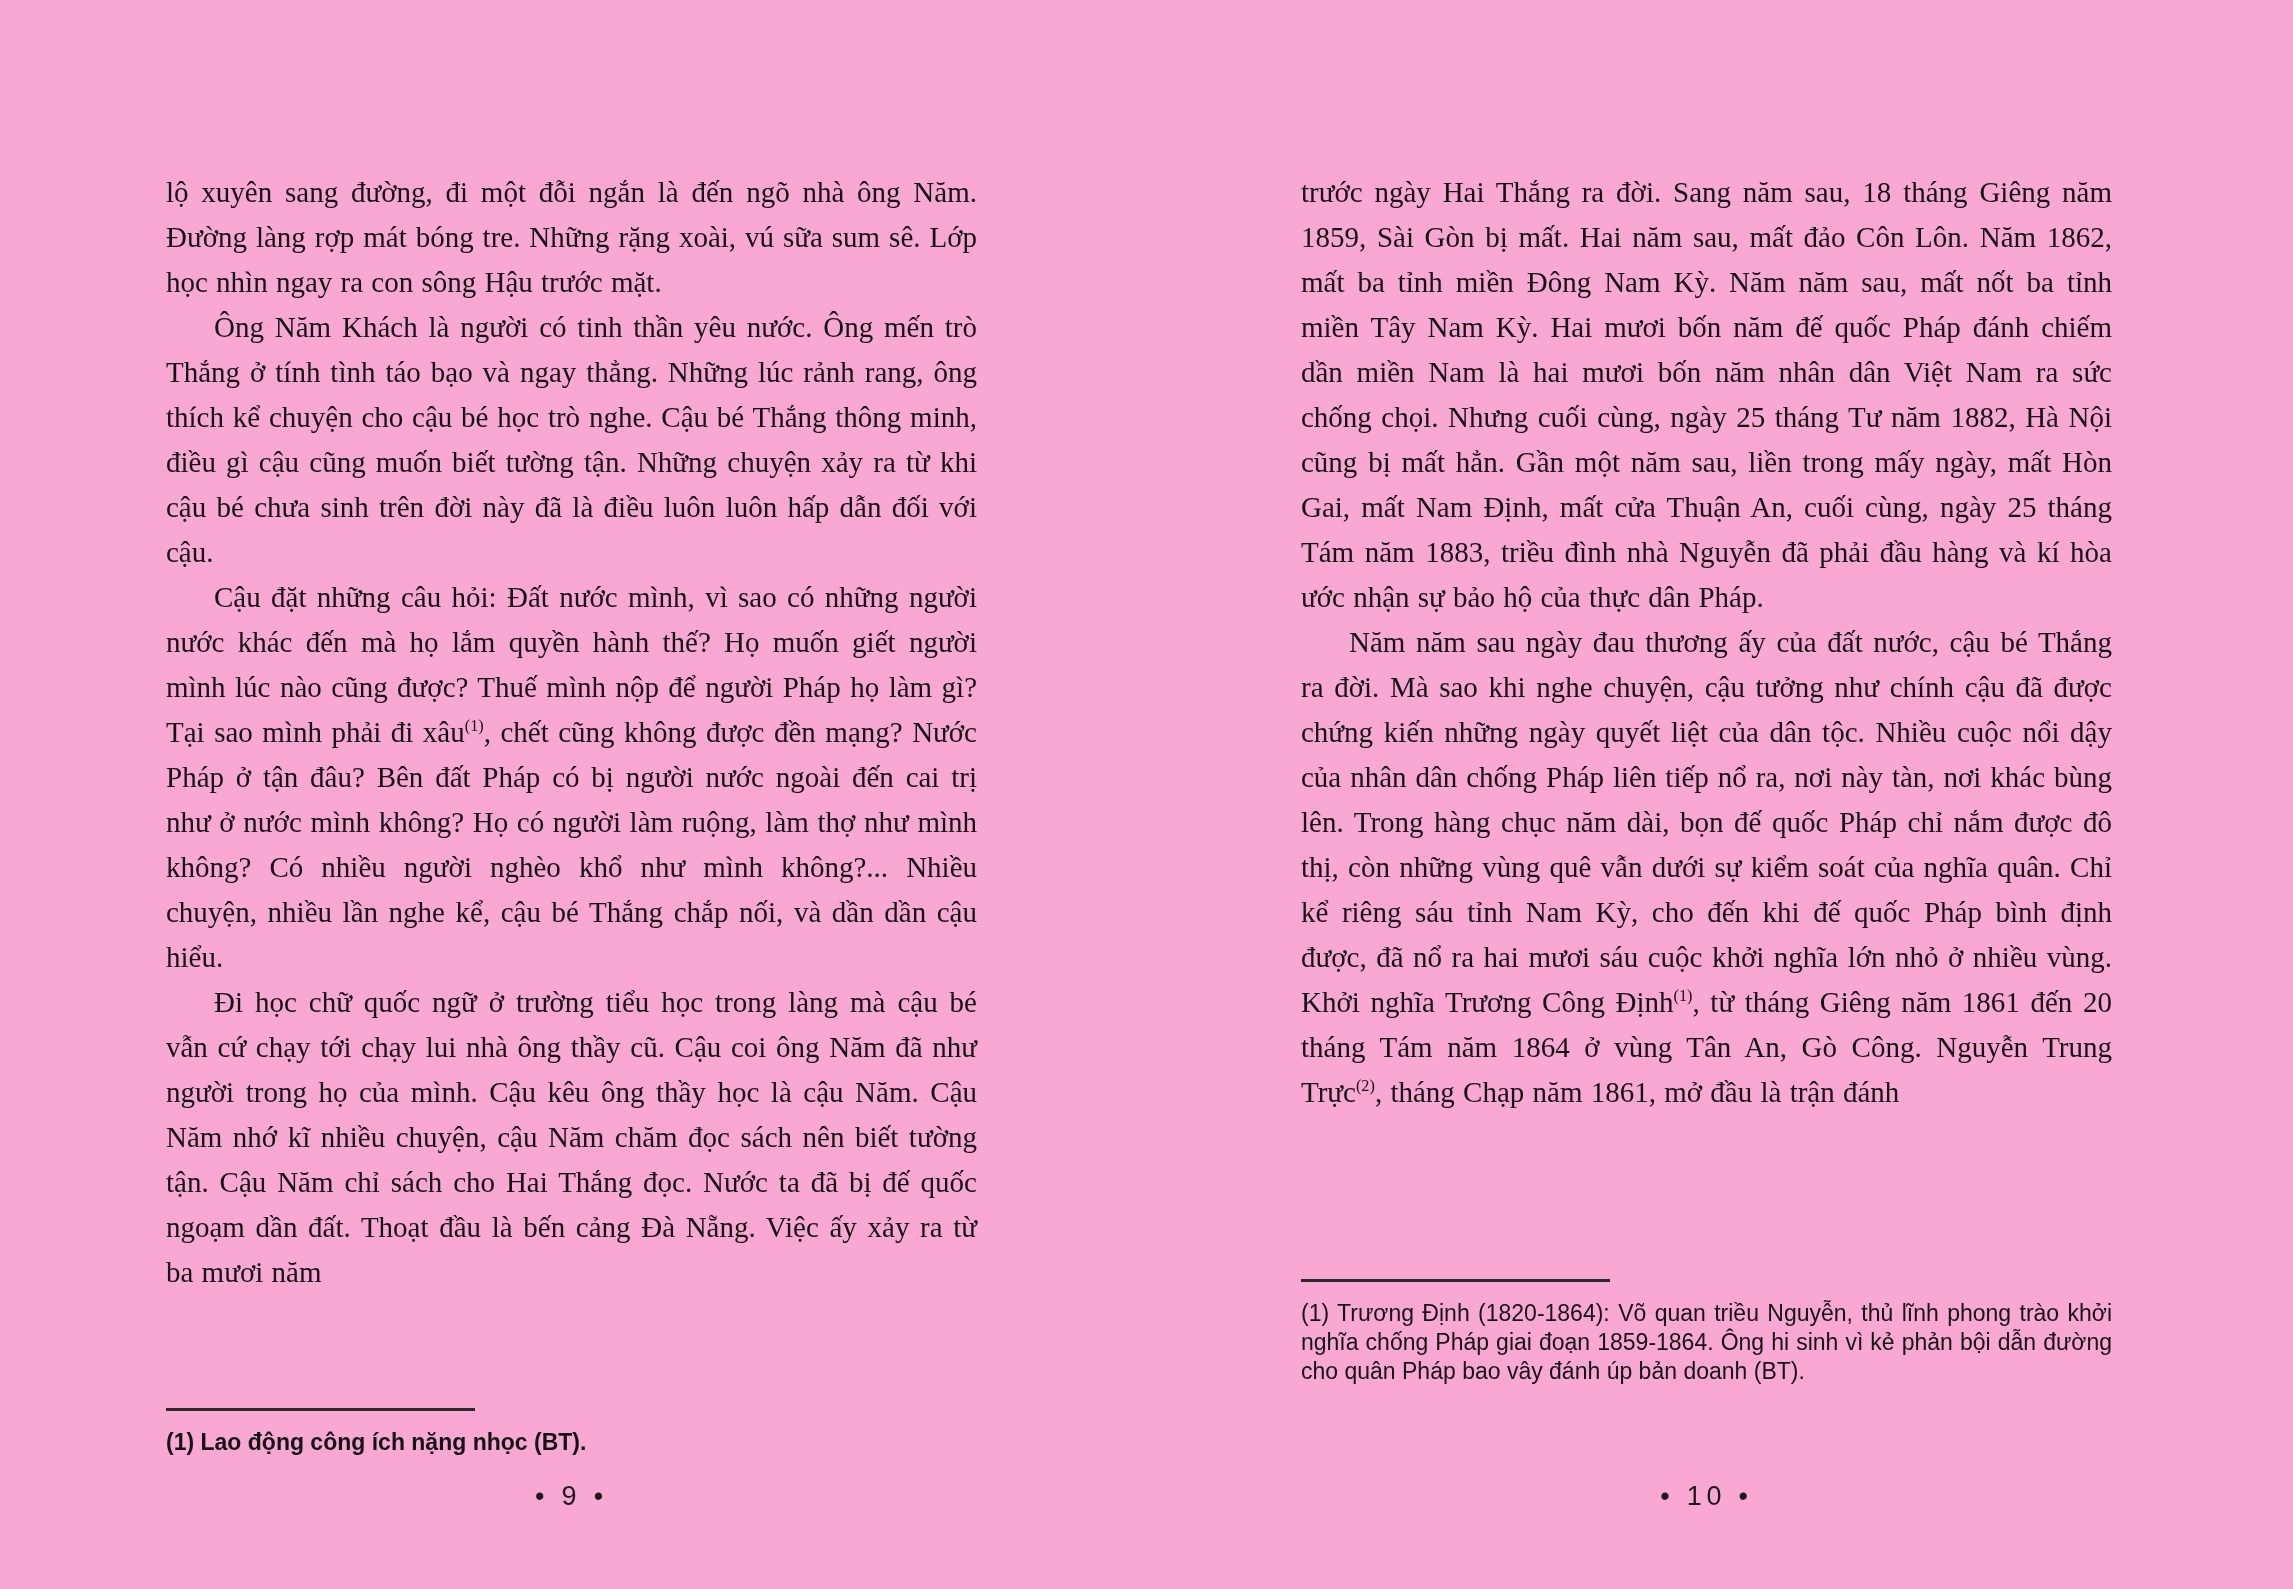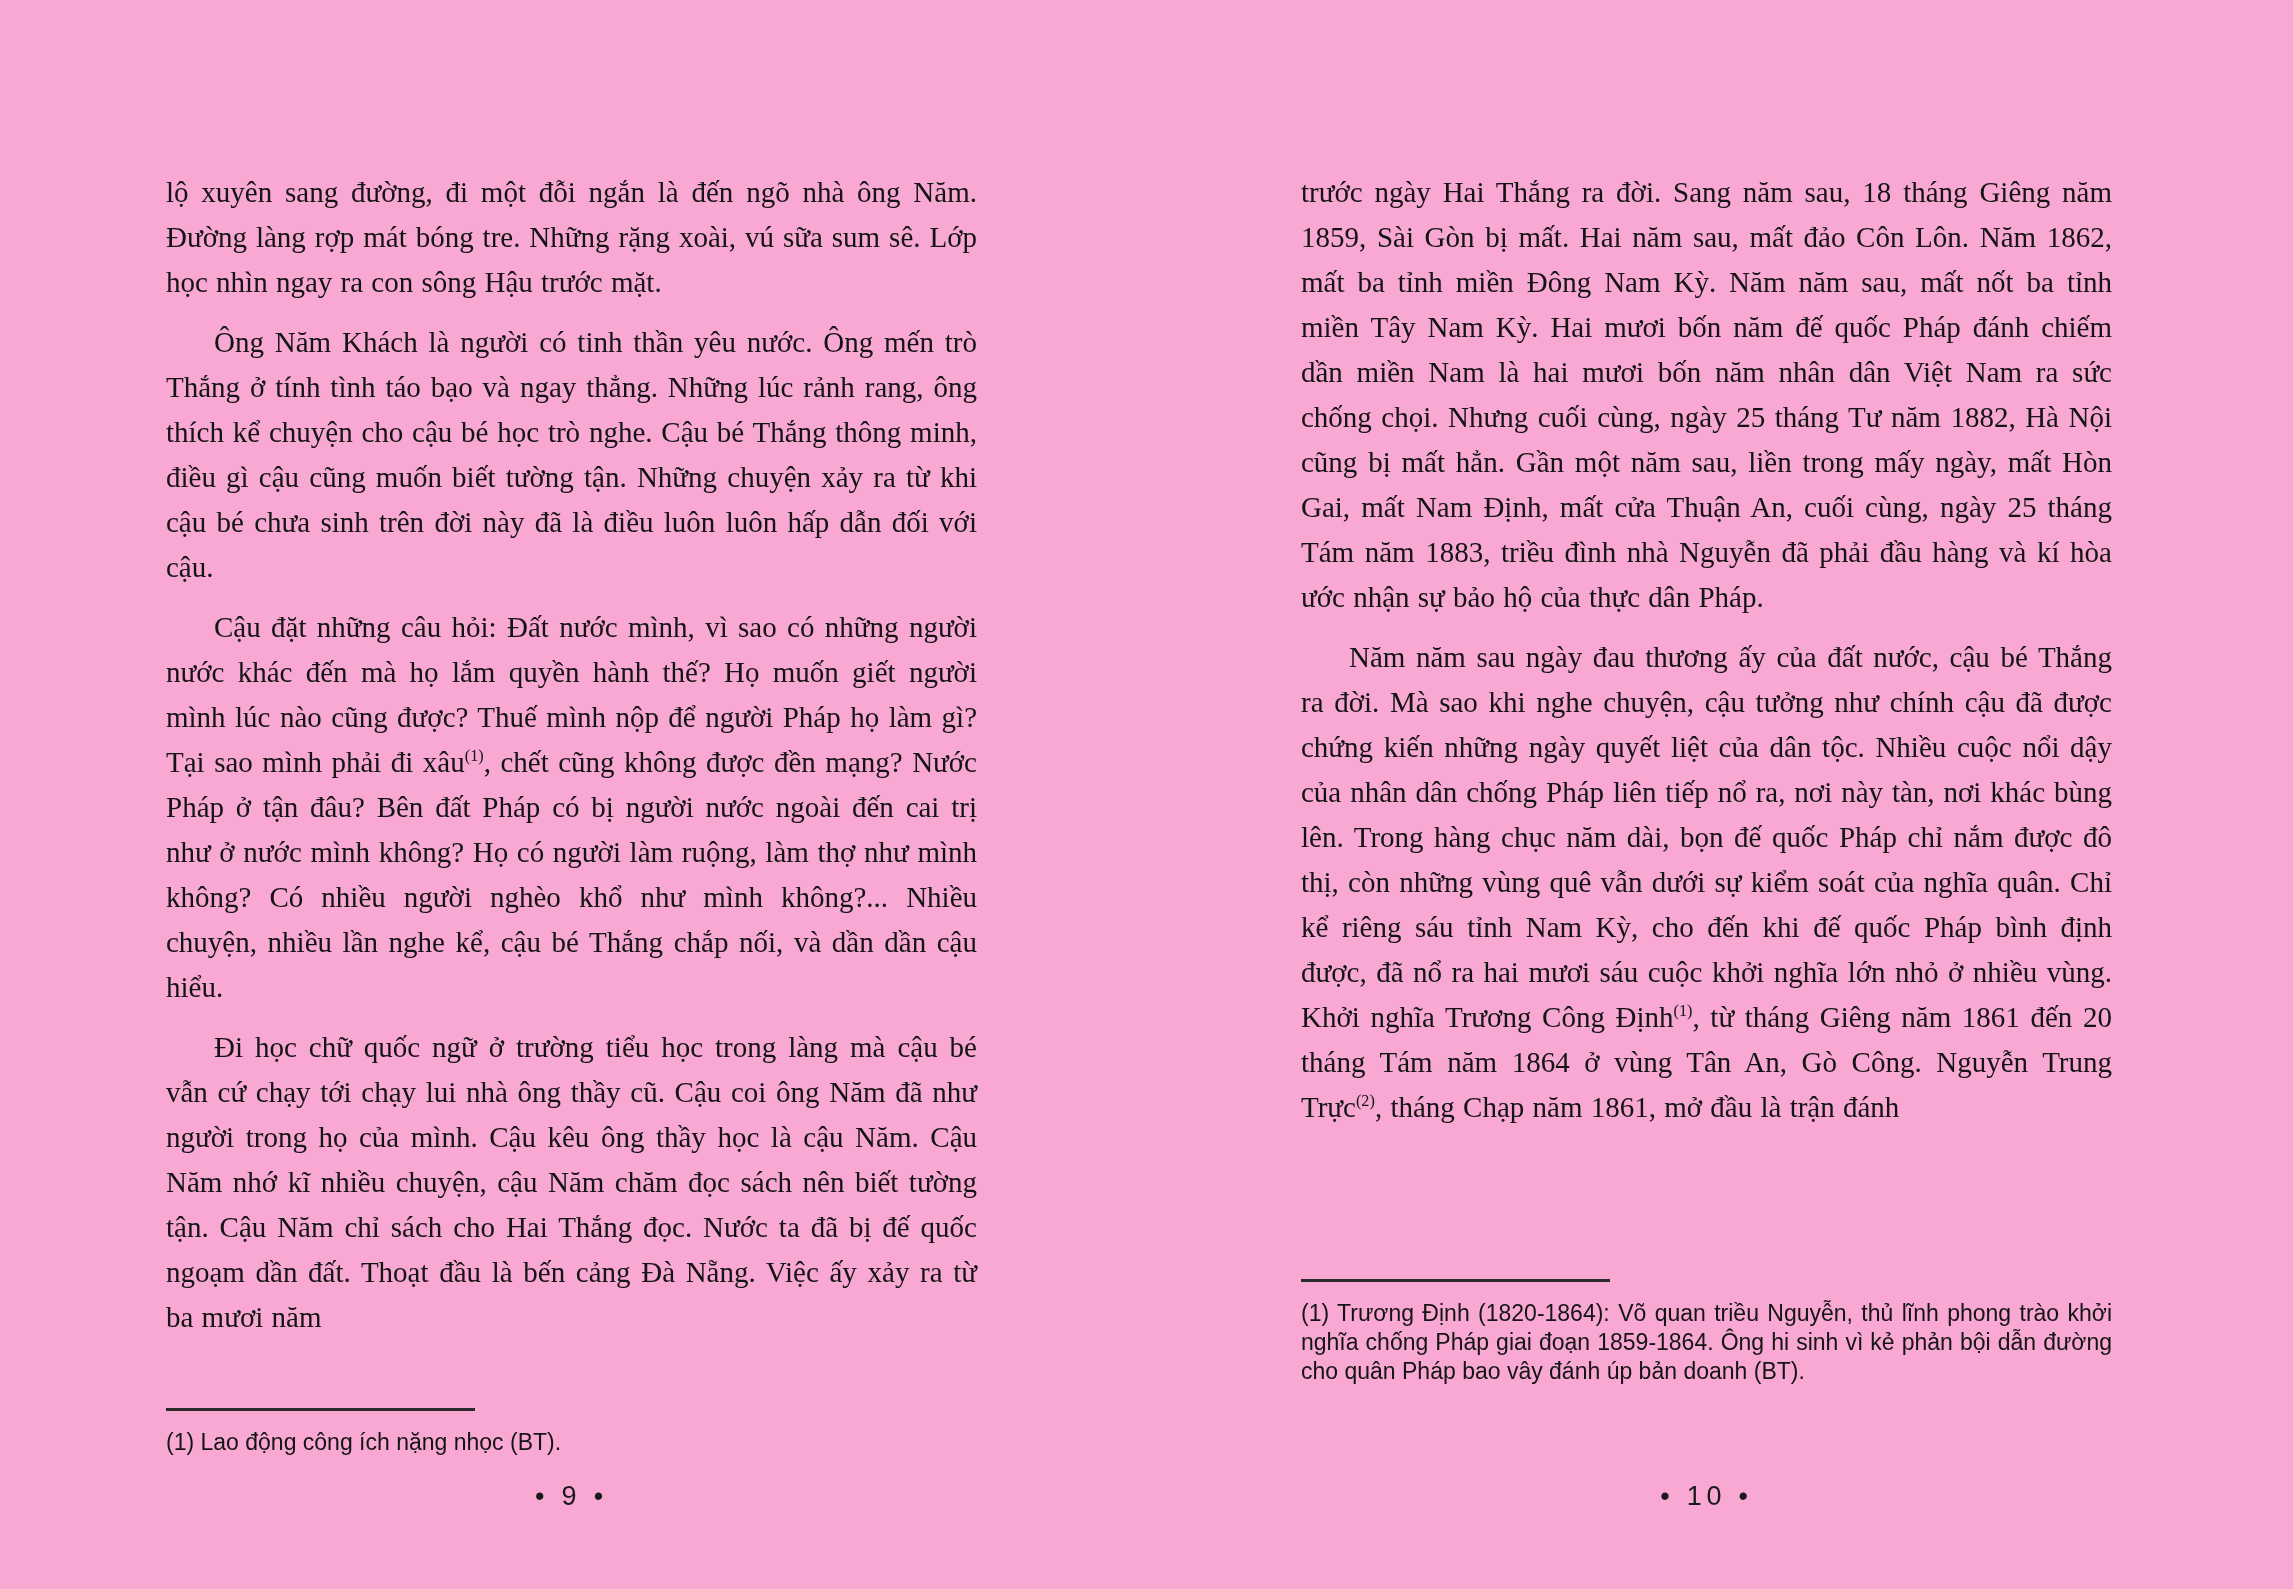--- a/index.html
+++ b/index.html
@@ -29,34 +29,34 @@
   .page-right { left: 1301px; }
 
   .para {
     margin: 0;
     font-size: 29px;
     line-height: 45px;
     text-align: justify;
     color: #141414;
     word-spacing: 1px;
   }
-  .para + .para { margin-top: 15px; }
+  .para + .para { margin-top: 0; }
   .indent { text-indent: 48px; }
   .para sup {
     font-size: 0.56em;
     line-height: 0;
     vertical-align: super;
   }
 
   .footnotes {
     position: absolute;
     left: 0;
     width: 100%;
   }
-  .page-left  .footnotes { top: 1238px; }
+  .page-left  .footnotes { top: 1238px; font-weight: bold; }
   .page-right .footnotes { top: 1109px; }
 
   .rule {
     width: 309px;
     height: 2.9px;
     background: #2a2a2a;
     margin: 0 0 17.4px 0;
   }
   .fn {
     margin: 0;

